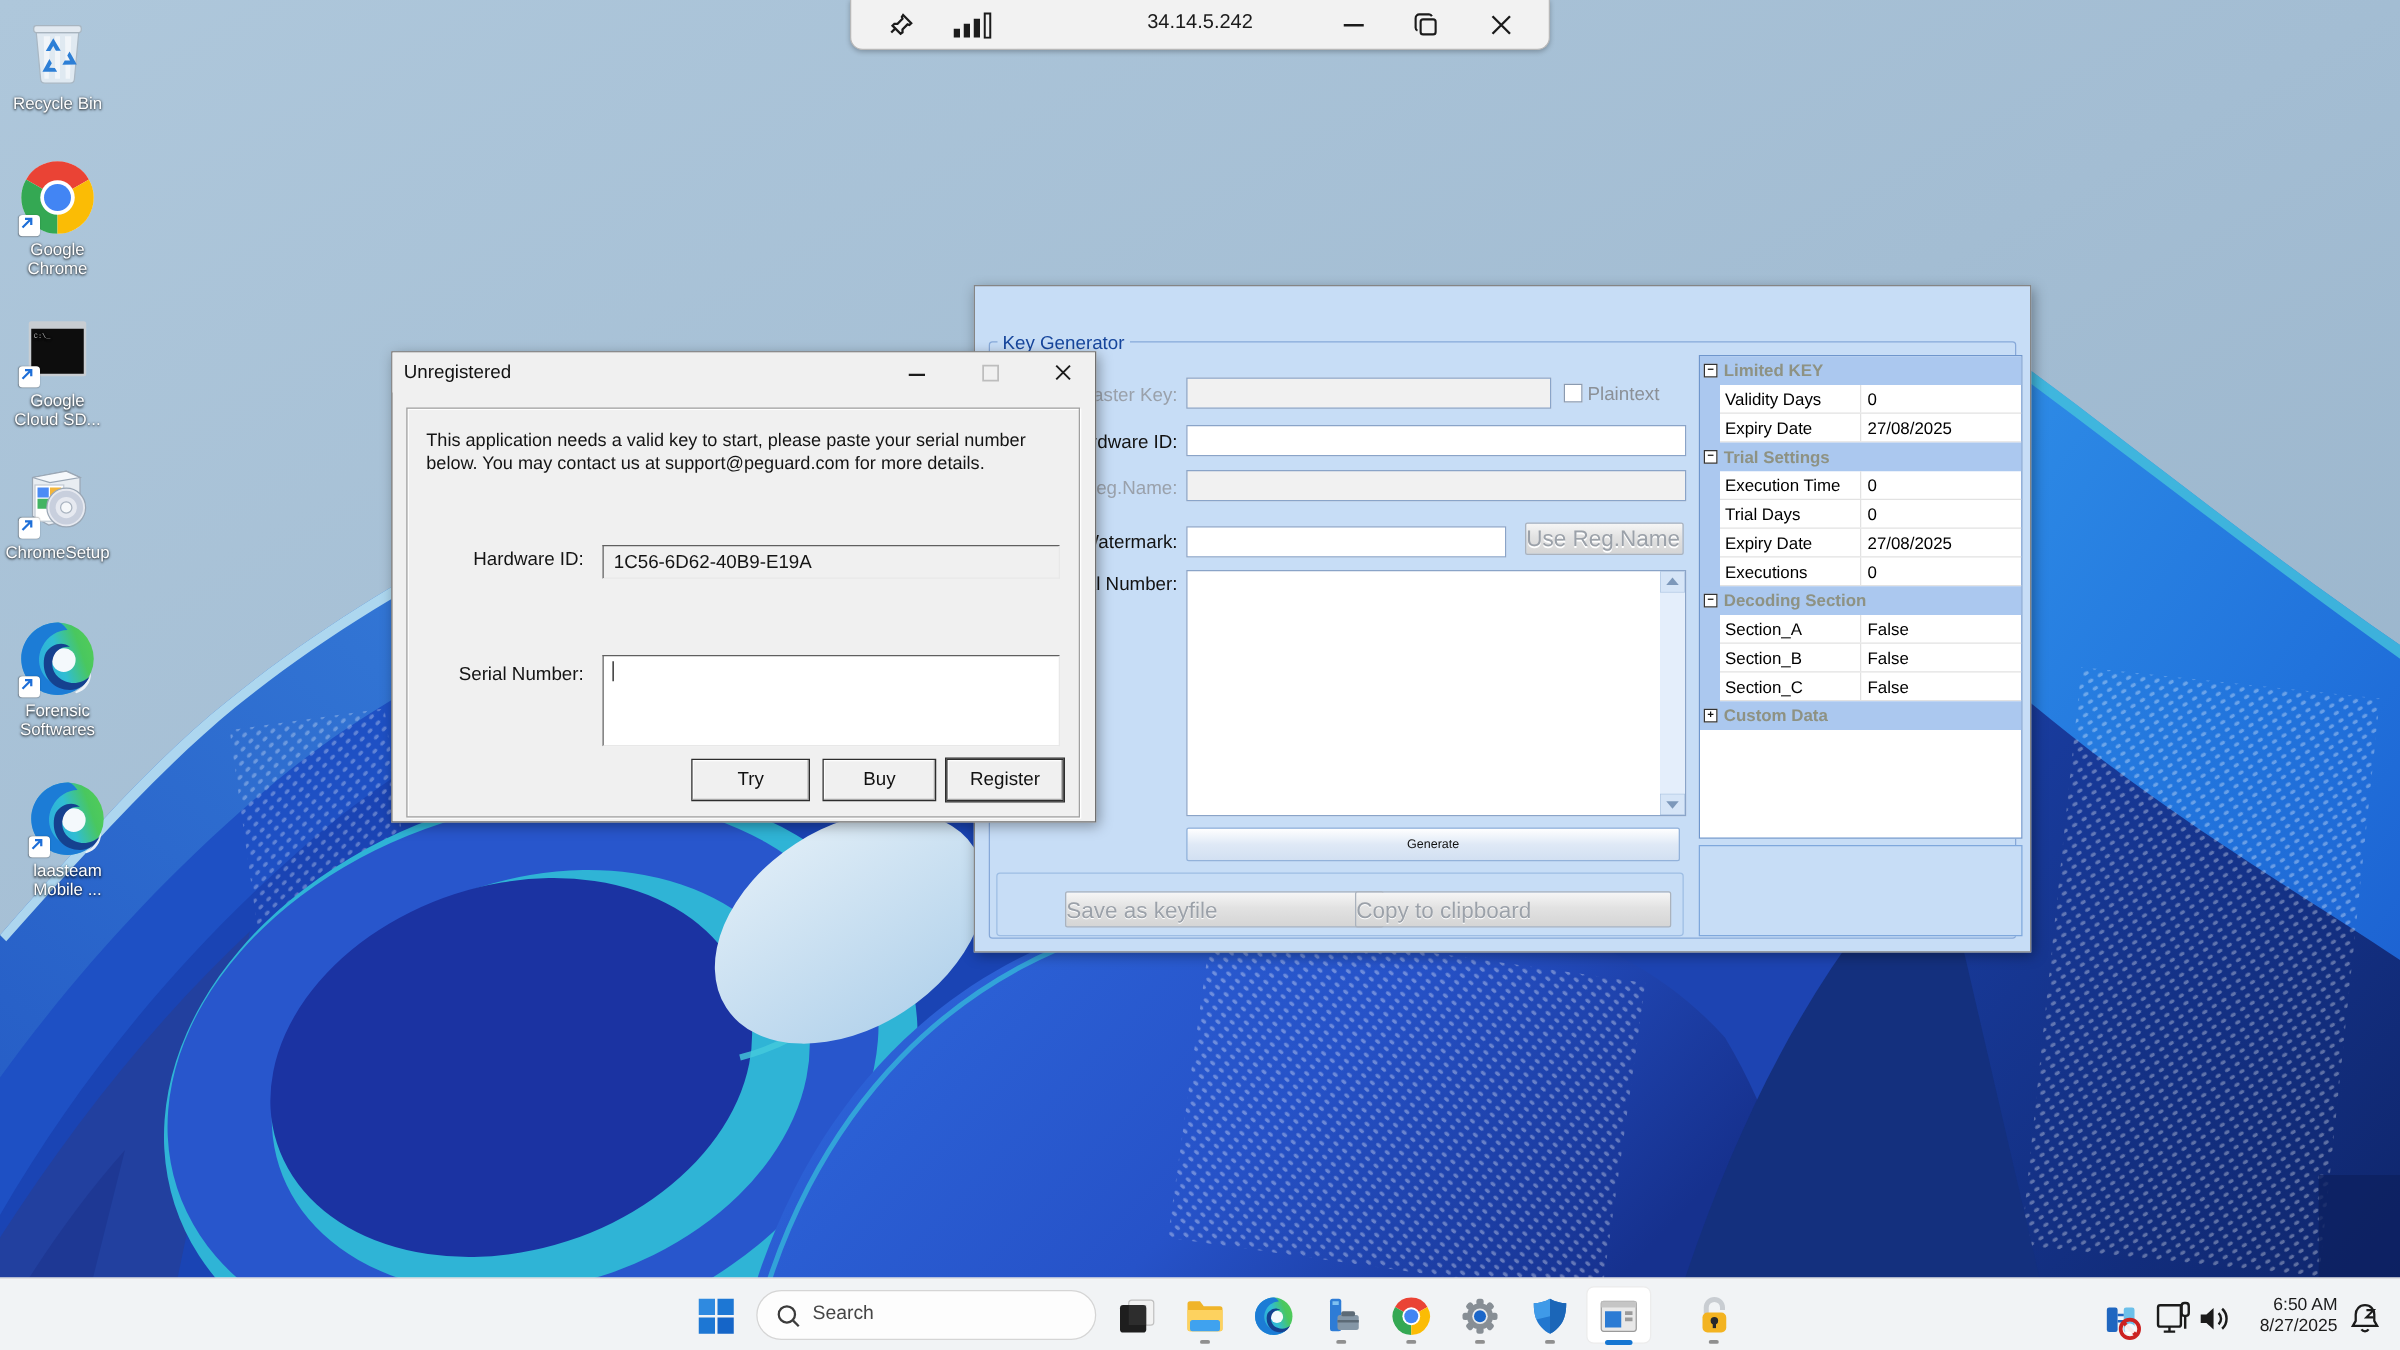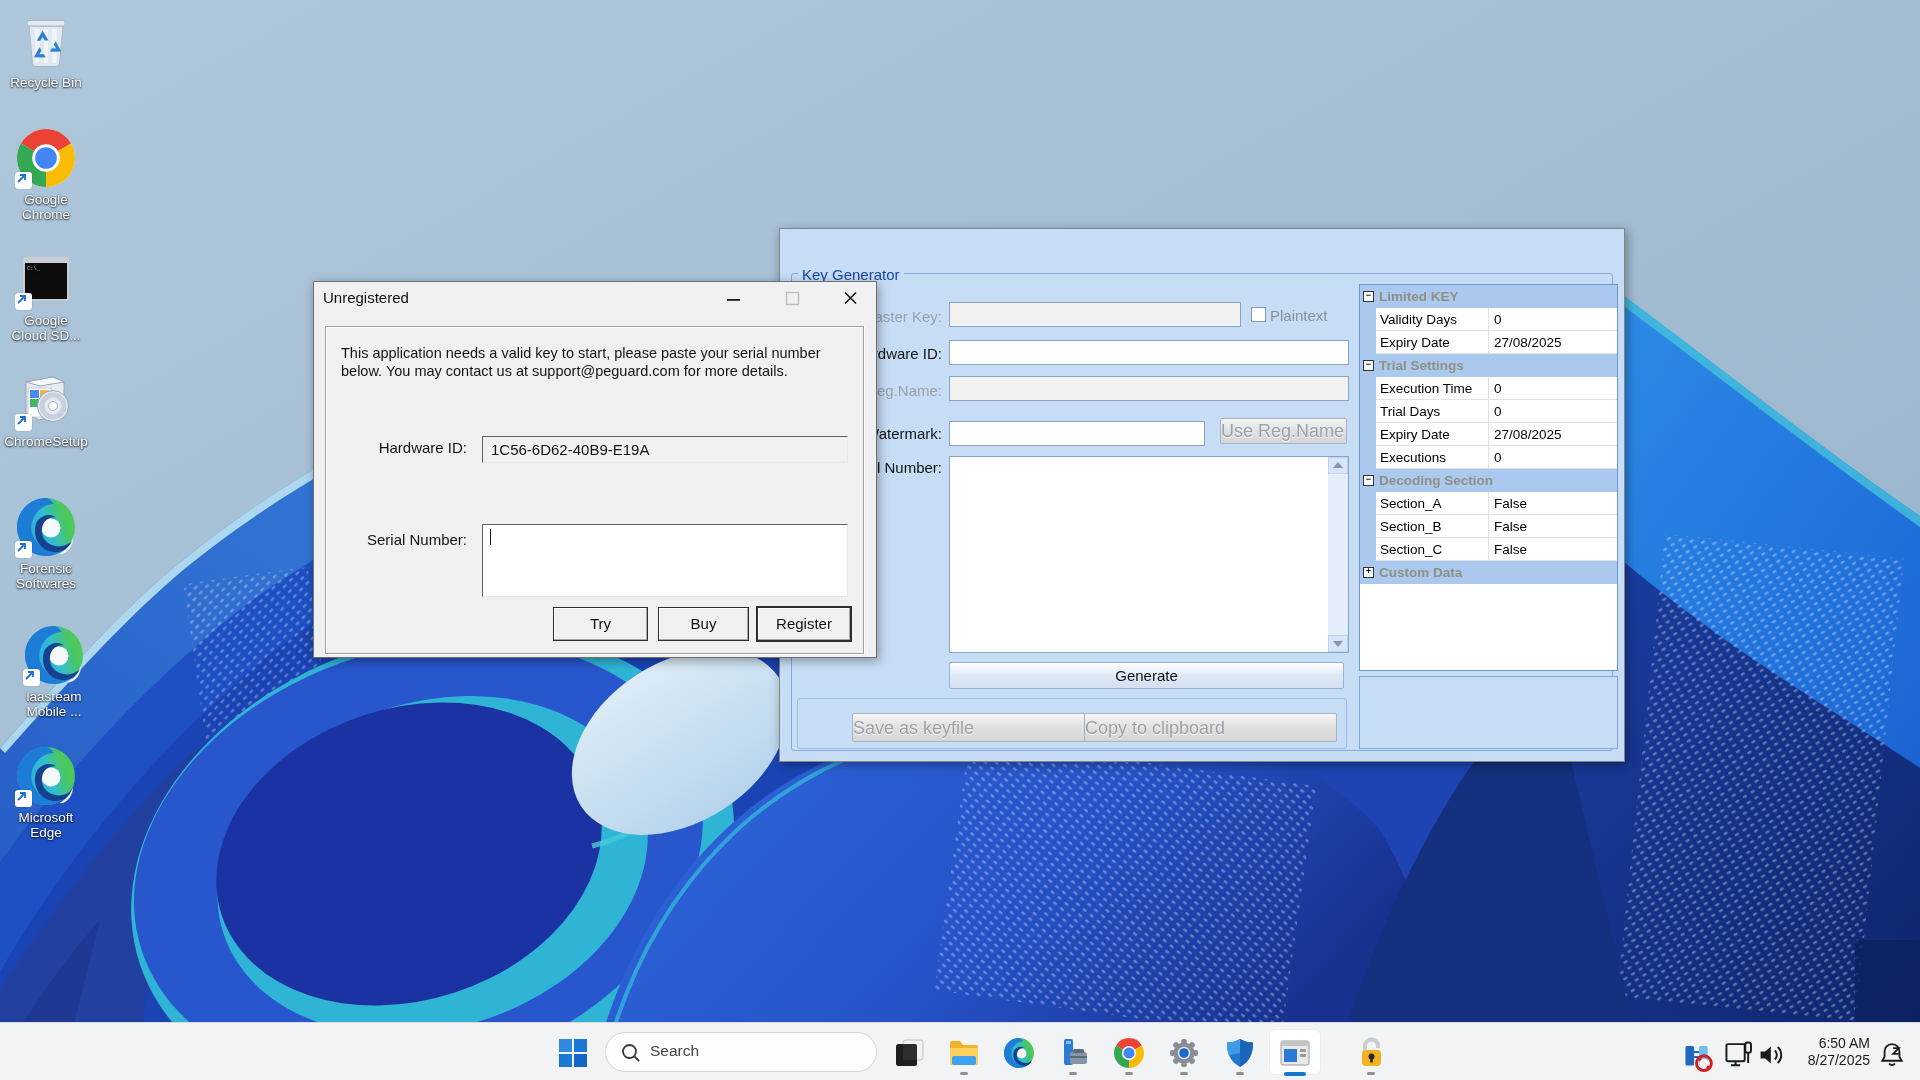--- a/index.html
+++ b/index.html
@@ -237,34 +237,44 @@
           <use href="#edgeico"></use>
         </svg>
         <div class="shortcut">
           <svg width="13" height="13" viewBox="0 0 13 13">
             <path d="M3 10 L10 3 M5 3 L10 3 L10 8" stroke="#1e6fd8" stroke-width="1.8" fill="none"></path>
           </svg>
         </div>
       </div>
   laasteam<br>Mobile ...
 </div>
-<div class="dicon" style="left:0px; top:745px;">
-  <div class="ic">
-        <svg width="62" height="62">
-          <use href="#edgeico"></use>
-        </svg>
-        <div class="shortcut">
-          <svg width="13" height="13" viewBox="0 0 13 13">
-            <path d="M3 10 L10 3 M5 3 L10 3 L10 8" stroke="#1e6fd8" stroke-width="1.8" fill="none"></path>
-          </svg>
-        </div>
-      </div>
-  Microsoft<br>Edge
-</div>
-
+
+<div id="rdpbar">
+  <svg class="abs" style="left:28px;top:8px;" width="24" height="24" viewBox="0 0 24 24" fill="none" stroke="#1b1b1b" stroke-width="1.8">
+    <path d="M13.5 4 L20 10.5 L18.5 12 L17 11.5 L13 15.5 L13 18 L11.5 19 L5 12.5 L6.5 11 L9 11 L13 7 L12.5 5.5 Z"></path>
+    <path d="M7.5 14.5 L4 18"></path>
+  </svg>
+  <svg class="abs" style="left:80px;top:9px;" width="36" height="22" viewBox="0 0 36 22">
+    <rect x="2" y="14" width="5" height="7" fill="#1b1b1b"></rect>
+    <rect x="10" y="10" width="5" height="11" fill="#1b1b1b"></rect>
+    <rect x="18" y="6" width="5" height="15" fill="#1b1b1b"></rect>
+    <rect x="26.8" y="1.8" width="4.4" height="19.4" fill="none" stroke="#1b1b1b" stroke-width="1.6"></rect>
+  </svg>
+  <div class="ip">34.14.5.242</div>
+  <svg class="abs" style="left:390px;top:8px;" width="24" height="24" viewBox="0 0 24 24">
+        <rect x="4" y="11.2" width="16" height="2" fill="#1b1b1b"></rect>
+      </svg>
+  <svg class="abs" style="left:448px;top:8px;" width="24" height="24" viewBox="0 0 24 24" fill="none" stroke="#1b1b1b" stroke-width="1.7">
+    <rect x="7.5" y="7.5" width="12" height="12" rx="2"></rect>
+    <path d="M5 16.5 A2.5 2.5 0 0 1 3.5 14.2 L3.5 6.5 A3 3 0 0 1 6.5 3.5 L14.2 3.5 A2.5 2.5 0 0 1 16.5 5"></path>
+  </svg>
+  <svg class="abs" style="left:508px;top:8px;" width="24" height="24" viewBox="0 0 24 24" stroke="#1b1b1b" stroke-width="1.9">
+        <path d="M5 5 L19 19 M19 5 L5 19"></path>
+      </svg>
+</div>
 
 <div id="keygen" class="win">
   <div class="abs" style="left:11px; top:44px; right:11px; bottom:10px; border:1px solid #87a9d9; border-radius:3px;"></div>
   <div class="abs" style="left:18px; top:37px; font-size:15px; color:#16459c; background:#c7ddf6; padding:0 4px;">Key Generator</div>
 
   <div class="klabel dis" style="right:682px; top:79px; width:150px;">Master Key:</div>
   <div class="kfield dis" style="left:169px; top:73px; width:292px; height:25px;"></div>
   <div class="abs" style="left:471px; top:78px; width:15px; height:15px; background:#fff; border:1px solid #8a9ab0;"></div>
   <div class="abs" style="left:490px; top:78px; font-size:15px; color:#8b9097;">Plaintext</div>
 
@@ -283,21 +293,21 @@
   <div class="abs" style="left:548px; top:228px; width:20px; height:195px; background:#e4eefb;">
     <svg width="20" height="17" viewBox="0 0 20 17" style="position:absolute;top:0;">
           <rect width="20" height="17" fill="#d6e5f7" stroke="#aac2e0"></rect>
           <path d="M10 5 L15 11 L5 11 Z" fill="#7d98ba"></path>
         </svg>
     <svg width="20" height="17" viewBox="0 0 20 17" style="position:absolute;bottom:0;">
           <rect width="20" height="17" fill="#d6e5f7" stroke="#aac2e0"></rect>
           <path d="M10 12 L15 6 L5 6 Z" fill="#7d98ba"></path>
         </svg>
   </div>
-  <div class="abs" style="left:169px; top:433px; width:395px; height:27px; background:linear-gradient(#ffffff,#dfe9f6 50%,#d2e0f2); border:1px solid #93b2da; border-radius:2px; text-align:center; line-height:26px; font-size:15px; color:#111;">Generate</div>
+  <div class="abs" style="left:169px; top:433px; width:395px; height:27px; background:linear-gradient(#ffffff,#dfe9f6 50%,#d2e0f2); border:1px solid #93b2da; border-radius:2px; text-align:center; line-height:26px; font-size:10px; color:#111;">Generate</div>
 
   <div class="abs" style="left:17px; top:469px; width:550px; height:51px; border:1px solid #9dbde4; border-radius:3px;">
     <div class="kbtn-dis" style="left:11px; top:14px; width:255px; height:29px; line-height:28px;margin-left:43px;">Save as keyfile</div>
     <div class="kbtn-dis" style="left:286px; top:14px; width:253px; height:29px; line-height:28px;">Copy to clipboard</div>
   </div>
 
   <div id="pgrid">
     <div class="indent"></div>
     <div class="cat"><span class="pm">−</span>Limited KEY</div>
     <div class="row">

